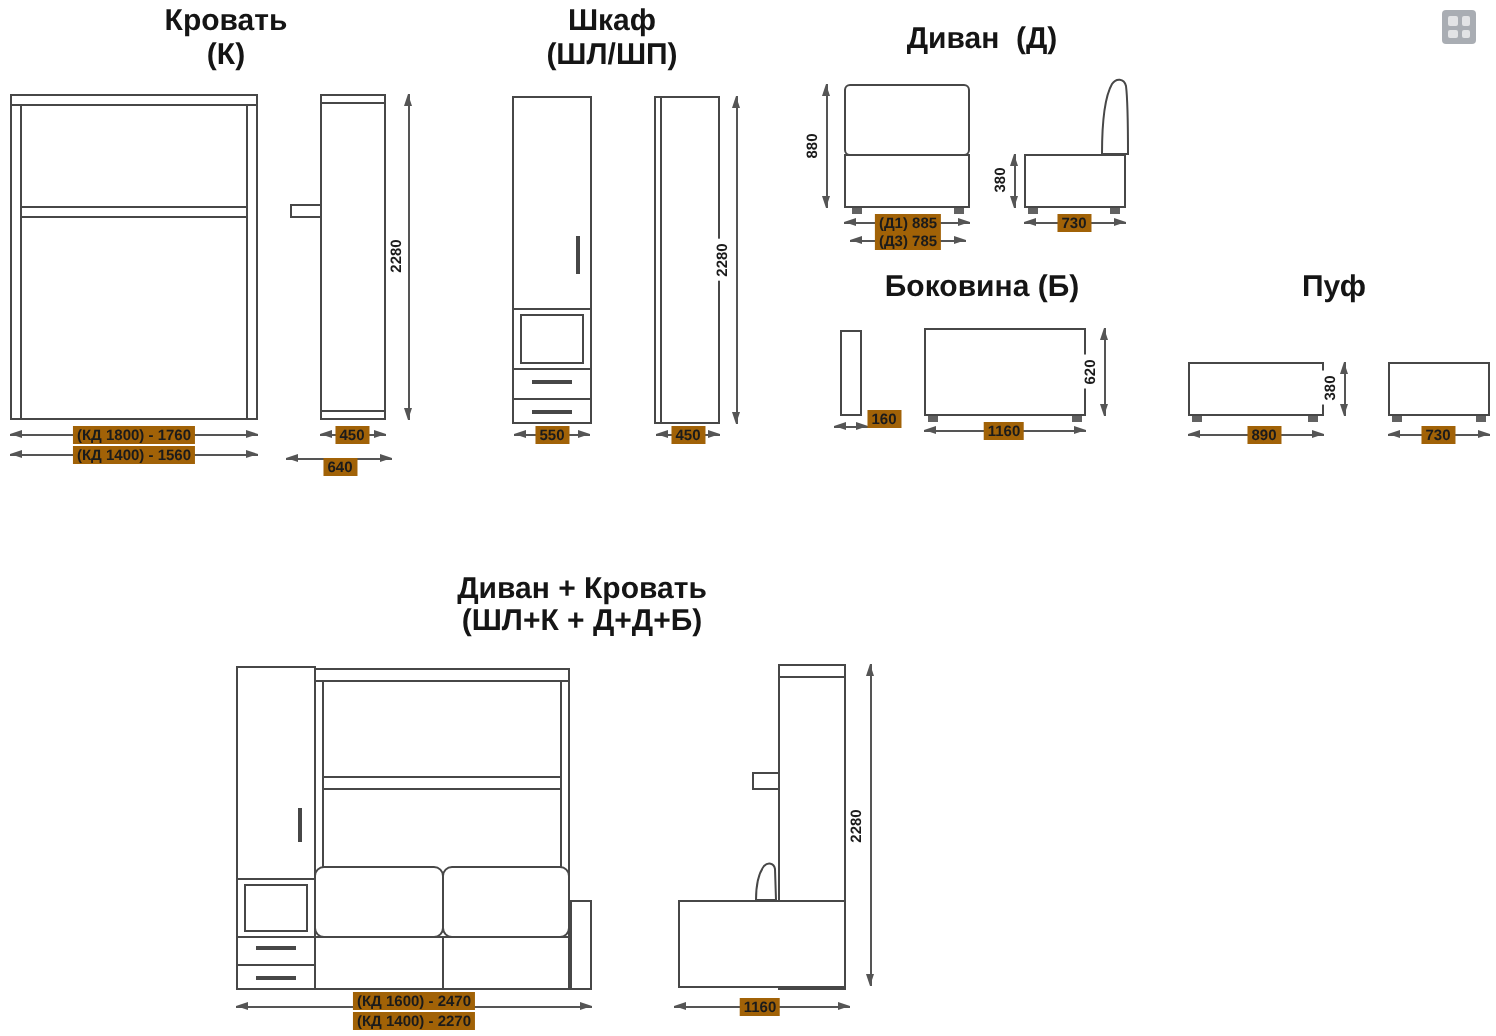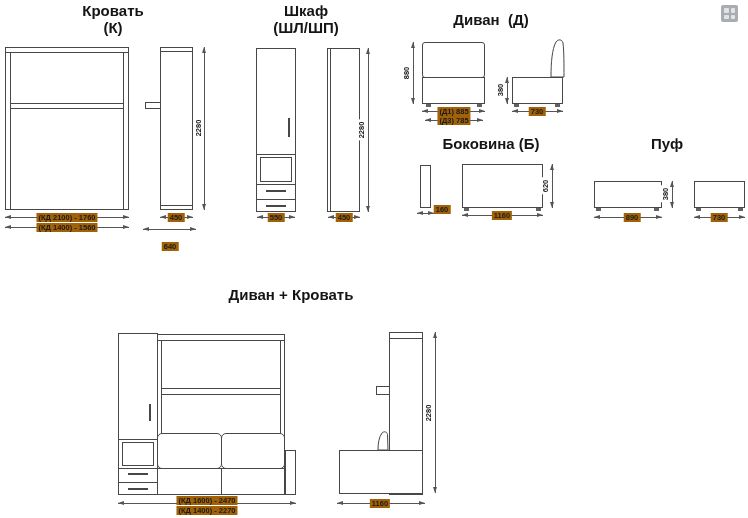--- a/index.html
+++ b/index.html
@@ -56,30 +56,30 @@
     <div class="lh" style="top:60px;left:4px;right:4px"></div>
   </div>
 
   <div class="box" style="left:145px;top:102px;width:16px;height:7px"></div>
   <div class="box" style="left:160px;top:47px;width:33px;height:163px">
     <div class="lh" style="top:3px;left:0;right:0"></div>
     <div class="lh" style="bottom:3px;left:0;right:0"></div>
   </div>
 
   <div class="dim-h" style="left:5px;top:217px;width:124px"></div>
-  <div class="hlabel" style="left:67px;top:213px">(КД 2100) - 1760</div>
+  <div class="hlabel" style="left:67px;top:213px">(КД 1800) - 1760</div>
   <div class="dim-h" style="left:5px;top:227px;width:124px"></div>
   <div class="hlabel" style="left:67px;top:223px">(КД 1400) - 1560</div>
 
   <div class="dim-v" style="left:204px;top:47px;height:163px"></div>
   <div class="vlabel" style="left:198px;top:128px">2280</div>
   <div class="dim-h" style="left:160px;top:217px;width:33px"></div>
   <div class="hlabel" style="left:176px;top:213px">450</div>
   <div class="dim-h" style="left:143px;top:229px;width:53px"></div>
-  <div class="hlabel" style="left:170px;top:242px">640</div>
+  <div class="hlabel" style="left:170px;top:229px">640</div>
 
   <div class="sec-title" style="left:306px;top:3px">Шкаф</div>
   <div class="sec-title" style="left:306px;top:20px">(ШЛ/ШП)</div>
 
   <div class="box" style="left:256px;top:48px;width:40px;height:164px">
     <div class="lh" style="top:105px;left:0;right:0"></div>
     <div class="fill" style="left:31px;top:69px;width:2px;height:19px"></div>
     <div class="box" style="left:3px;top:108px;width:32px;height:25px"></div>
     <div class="lh" style="top:135px;left:0;right:0"></div>
     <div class="lh" style="top:150px;left:0;right:0"></div>
@@ -148,20 +148,21 @@
   <div class="dim-h" style="left:594px;top:217px;width:68px"></div>
   <div class="hlabel" style="left:632px;top:213px">890</div>
 
   <div class="box" style="left:694px;top:181px;width:51px;height:27px"></div>
   <div class="foot" style="left:696px;top:208px"></div>
   <div class="foot" style="left:738px;top:208px"></div>
   <div class="dim-h" style="left:694px;top:217px;width:51px"></div>
   <div class="hlabel" style="left:719px;top:213px">730</div>
 
   <div class="sec-title" style="left:291px;top:287px">Диван + Кровать</div>
+  <div class="sec-title" style="left:291px;top:303px">(ШЛ+К + Д+Д+Б)</div>
 
   <div class="box" style="left:118px;top:333px;width:40px;height:162px">
     <div class="lh" style="top:105px;left:0;right:0"></div>
     <div class="fill" style="left:30px;top:70px;width:2px;height:17px"></div>
     <div class="box" style="left:3px;top:108px;width:32px;height:24px"></div>
     <div class="lh" style="top:134px;left:0;right:0"></div>
     <div class="lh" style="top:148px;left:0;right:0"></div>
     <div class="fill" style="left:9px;top:139px;width:20px;height:2px"></div>
     <div class="fill" style="left:9px;top:154px;width:20px;height:2px"></div>
   </div>

